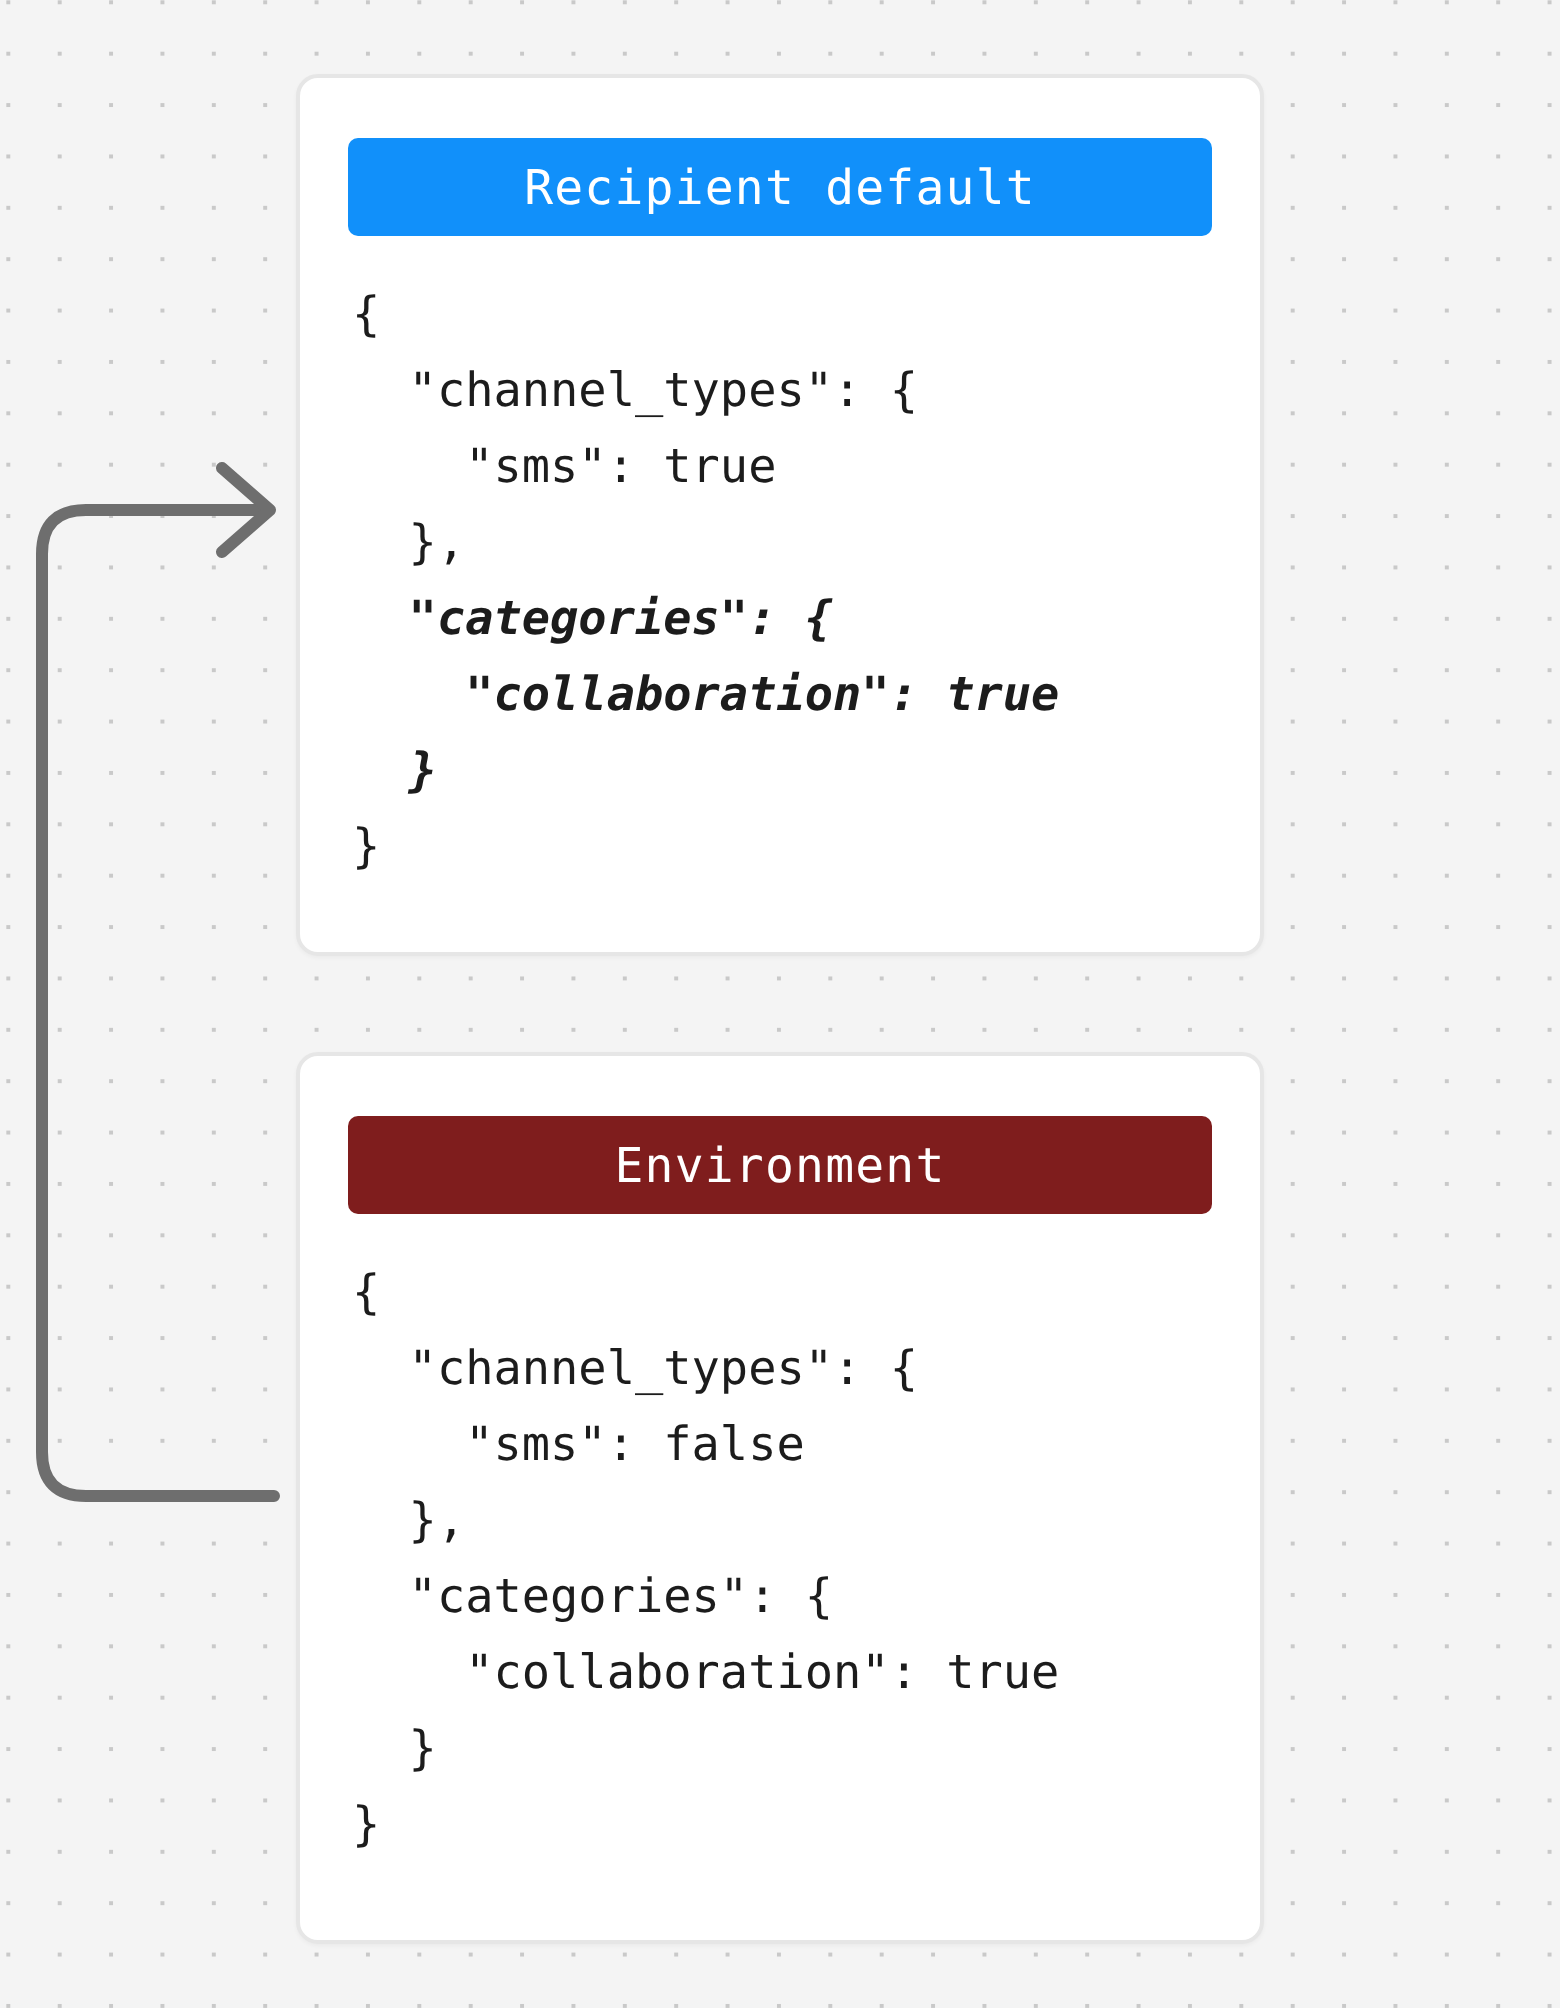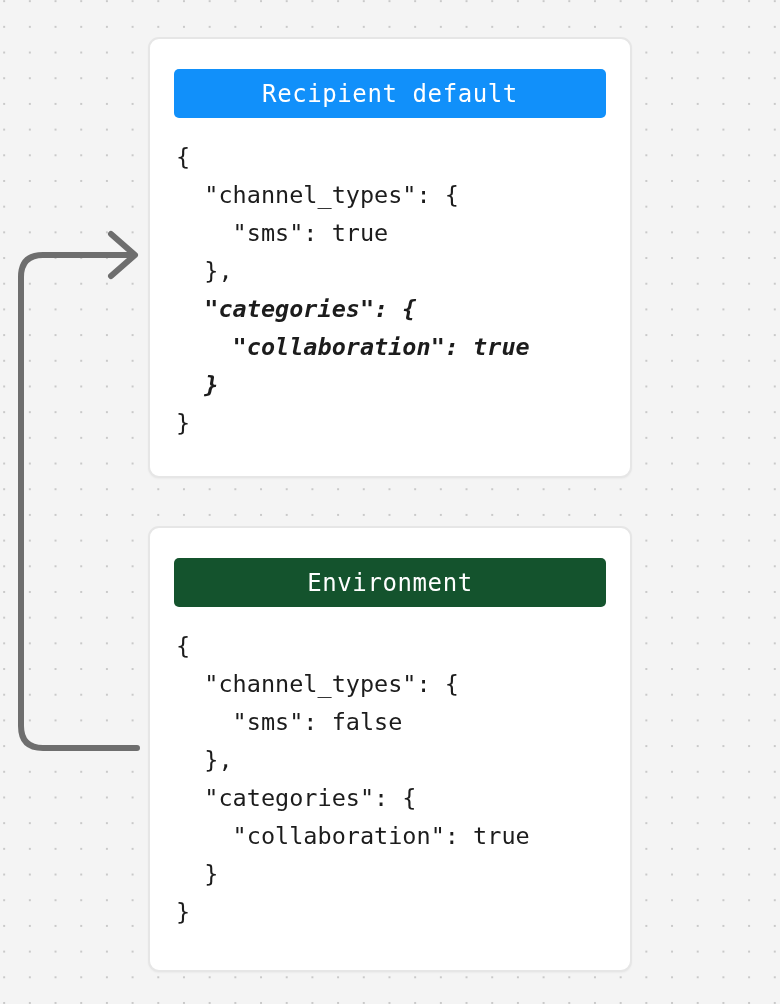--- a/index.html
+++ b/index.html
@@ -85,19 +85,19 @@
 <div id="cards">
 
   <div class="card" id="card-recipient-default">
     <div class="card-header" id="header-recipient-default" style="background-color: rgb(17, 144, 250); color: rgb(255, 255, 255);">
       <span>Recipient default</span>
     </div>
     <div class="card-body" id="body-recipient-default"><span class="json-line">{</span><span class="json-line">  "channel_types": {</span><span class="json-line">    "sms": true</span><span class="json-line">  },</span><span class="json-line emphasis">  "categories": {</span><span class="json-line emphasis">    "collaboration": true</span><span class="json-line emphasis">  }</span><span class="json-line">}</span></div>
   </div>
 
   <div class="card" id="card-environment">
-    <div class="card-header" id="header-environment" style="background-color: #14532d; color: rgb(255, 255, 255);">
+    <div class="card-header" id="header-environment" style="background-color: #7f1d1d; color: rgb(255, 255, 255);">
       <span>Environment</span>
     </div>
     <div class="card-body" id="body-environment"><span class="json-line">{</span><span class="json-line">  "channel_types": {</span><span class="json-line">    "sms": false</span><span class="json-line">  },</span><span class="json-line">  "categories": {</span><span class="json-line">    "collaboration": true</span><span class="json-line">  }</span><span class="json-line">}</span></div>
   </div>
 
 </div>
 
 </body></html>

